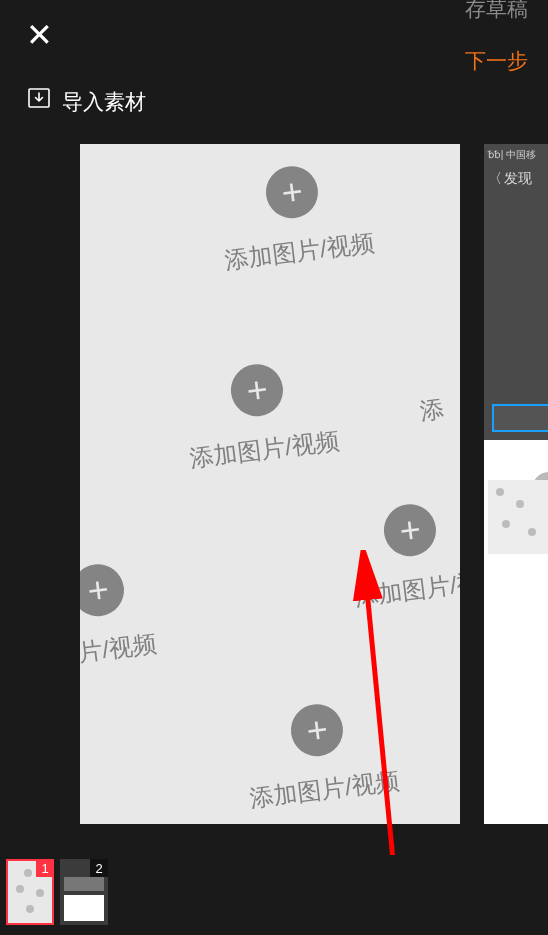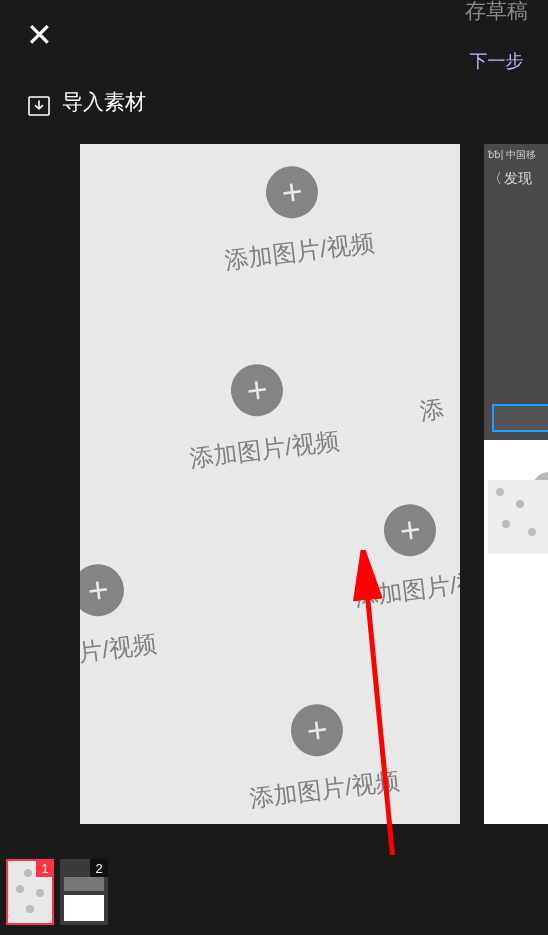--- a/index.html
+++ b/index.html
@@ -25,25 +25,25 @@
       cursor: pointer;
       font-weight: 300;
     }
     .header-right {
       display: flex;
       align-items: center;
       gap: 24px;
       flex-direction: column;
     }
     .draft-btn { color: #8a8a8a; font-size: 21px; cursor: pointer; }
-    .next-btn { color: #c4b5fd; font-size: 18px; cursor: pointer; }
+    .next-btn { color: #f97316; font-size: 21px; cursor: pointer; }
 
     .import-bar {
       display: flex;
-      align-items: flex-end;
+      align-items: flex-start;
       gap: 12px;
       padding: 18px 28px 28px;
       color: #fff;
       font-size: 21px;
     }
     .import-icon {
       width: 22px;
       height: 20px;
       display: inline-flex;
       align-items: center;

